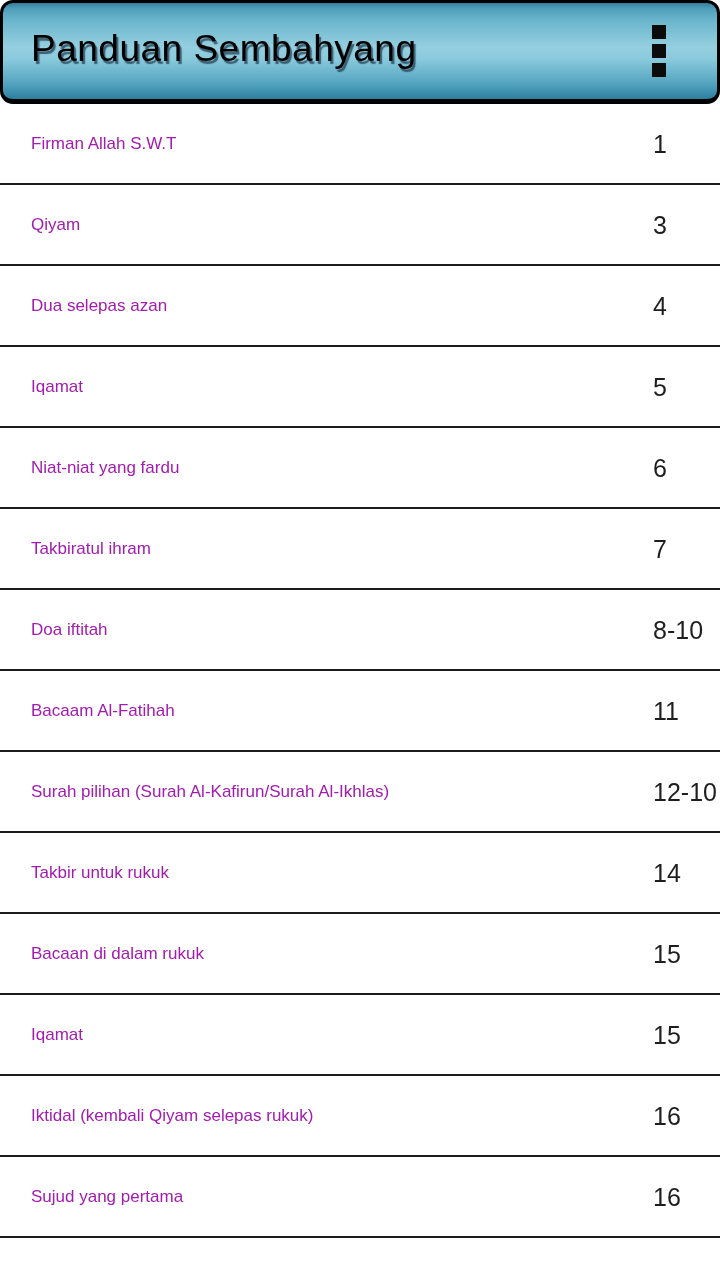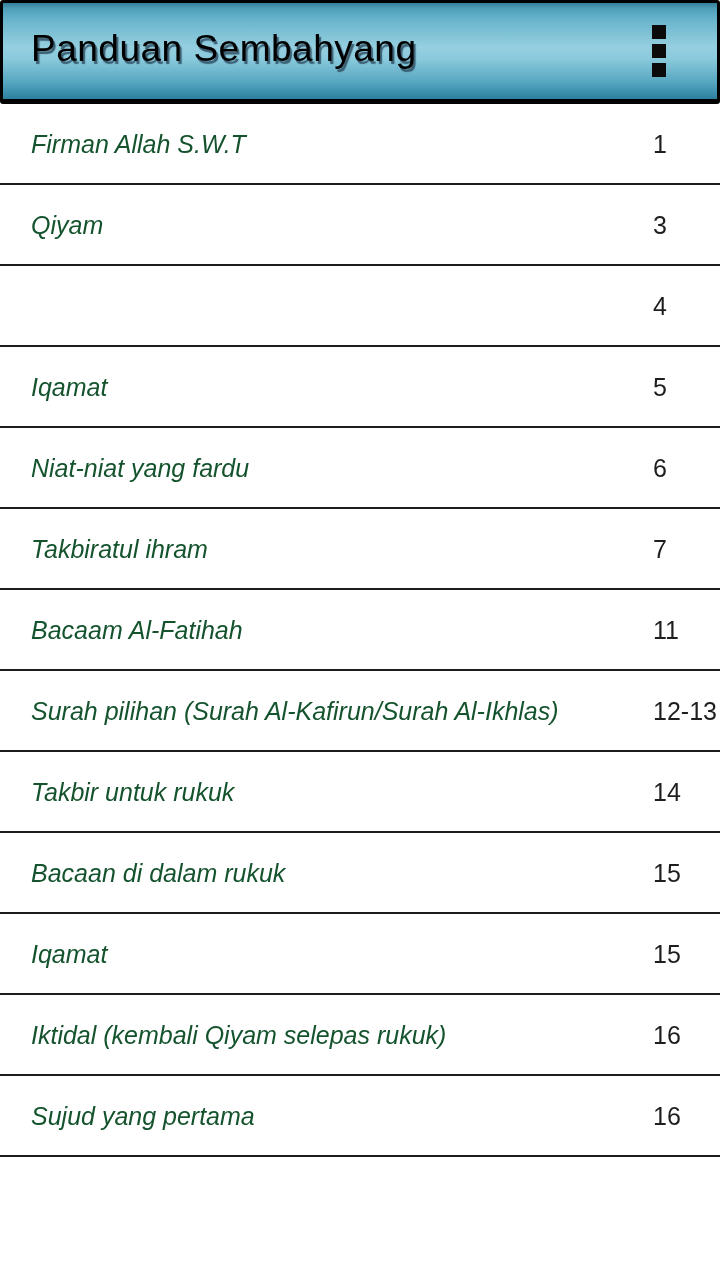--- a/index.html
+++ b/index.html
@@ -11,21 +11,21 @@
     font-family: "Liberation Sans", sans-serif;
   }
 
   
   .app-header {
     position: relative;
     width: 720px;
     height: 104px;
     border: 3px solid #000000;
     border-bottom-width: 5px;
-    border-radius: 3px;
+    border-radius: 13px;
     background: linear-gradient(to bottom,
       #357f9c 0%,
       #4f9fba 6%,
       #6ab5cc 18%,
       #95cfe0 46%,
       #8acadd 58%,
       #58a7c1 82%,
       #3a8dab 94%,
       #2d7f9c 100%);
   }
@@ -66,24 +66,23 @@
     width: 720px;
     height: 81px;
     border-bottom: 2px solid #1c1c1c;
     background: #ffffff;
   }
   .toc-label {
     position: absolute;
     left: 31px;
     top: 50%;
     transform: translateY(-50%);
-    font-size: 25px;
-    color: #14532d;
+    font-size: 17px;
+    color: #a21caf;
     white-space: nowrap;
-    font-style: italic;
   }
   .toc-page {
     position: absolute;
     left: 653px;
     top: 50%;
     transform: translateY(-50%);
     font-size: 25px;
     color: #1e1e1e;
     white-space: nowrap;
   }
@@ -103,41 +102,46 @@
 <main class="toc-list">
   <div class="toc-row">
     <span class="toc-label">Firman Allah S.W.T</span>
     <span class="toc-page">1</span>
   </div>
   <div class="toc-row">
     <span class="toc-label">Qiyam</span>
     <span class="toc-page">3</span>
   </div>
   <div class="toc-row">
+    <span class="toc-label">Dua selepas azan</span>
     <span class="toc-page">4</span>
   </div>
   <div class="toc-row">
     <span class="toc-label">Iqamat</span>
     <span class="toc-page">5</span>
   </div>
   <div class="toc-row">
     <span class="toc-label">Niat-niat yang fardu</span>
     <span class="toc-page">6</span>
   </div>
   <div class="toc-row">
     <span class="toc-label">Takbiratul ihram</span>
     <span class="toc-page">7</span>
   </div>
   <div class="toc-row">
+    <span class="toc-label">Doa iftitah</span>
+    <span class="toc-page">8-10</span>
+  </div>
+  <div class="toc-row">
     <span class="toc-label">Bacaam Al-Fatihah</span>
     <span class="toc-page">11</span>
   </div>
   <div class="toc-row">
     <span class="toc-label">Surah pilihan (Surah Al-Kafirun/Surah Al-Ikhlas)</span>
-    <span class="toc-page">12-13</span>
+    <span class="toc-page">12-10</span>
   </div>
   <div class="toc-row">
     <span class="toc-label">Takbir untuk rukuk</span>
     <span class="toc-page">14</span>
   </div>
   <div class="toc-row">
     <span class="toc-label">Bacaan di dalam rukuk</span>
     <span class="toc-page">15</span>
   </div>
   <div class="toc-row">

